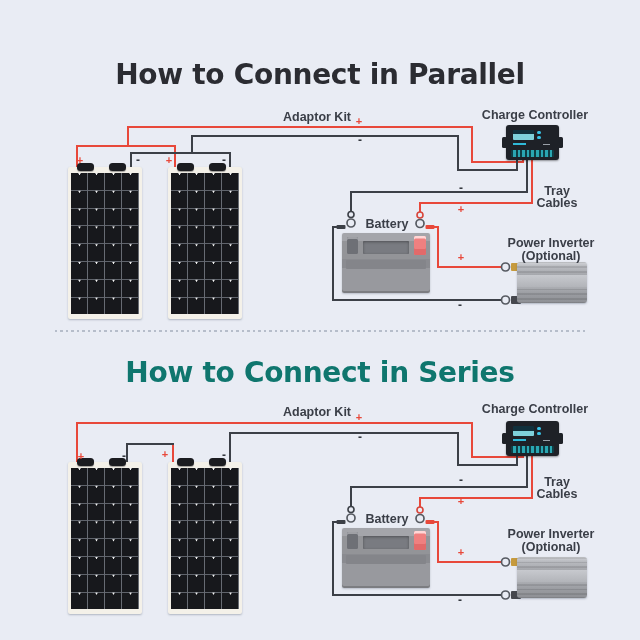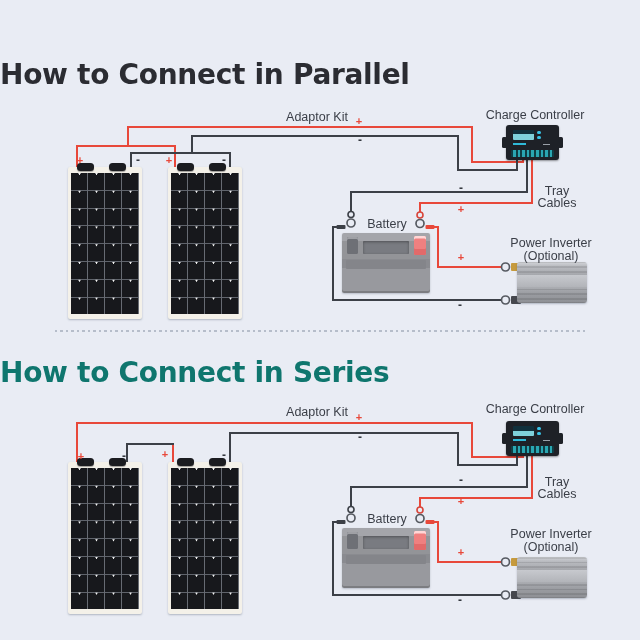--- a/index.html
+++ b/index.html
@@ -3,29 +3,29 @@
 <meta charset="utf-8">
 <style>
   html,body{margin:0;padding:0;}
   .canvas{
     position:relative;width:640px;height:640px;overflow:hidden;
     background:#e9ecf4;
     font-family:"Liberation Sans", sans-serif;
   }
   .section{position:absolute;inset:0;}
   .title{
-    position:absolute;left:0;width:640px;text-align:left;
+    position:absolute;left:0;width:640px;text-align:center;
     font-weight:700;font-size:28px;letter-spacing:-0.3px;z-index:3;
     font-family:"DejaVu Sans","Liberation Sans",sans-serif;
   }
   .title.parallel{color:#2b2c32;top:58px;}
   .title.series{color:#0f766e;top:356px;}
   .lbl{
     position:absolute;transform:translate(-50%,-50%);
-    font-size:12.5px;font-weight:400;color:#3a3e47;white-space:nowrap;z-index:3;
+    font-size:12.5px;font-weight:700;color:#3a3e47;white-space:nowrap;z-index:3;
   }
   .mark{position:absolute;transform:translate(-50%,-50%);font-weight:700;font-size:12px;z-index:3;white-space:nowrap;}
   .mark.pos{color:#e8483a;font-size:11px;}
   .mark.neg{color:#34383f;}
   .wires{position:absolute;left:0;top:0;z-index:1;}
   .wires path{fill:none;stroke-width:2;}
 
   
   .solar-panel{
     position:absolute;width:74px;height:152px;background:#f4f1e9;border-radius:2px;

